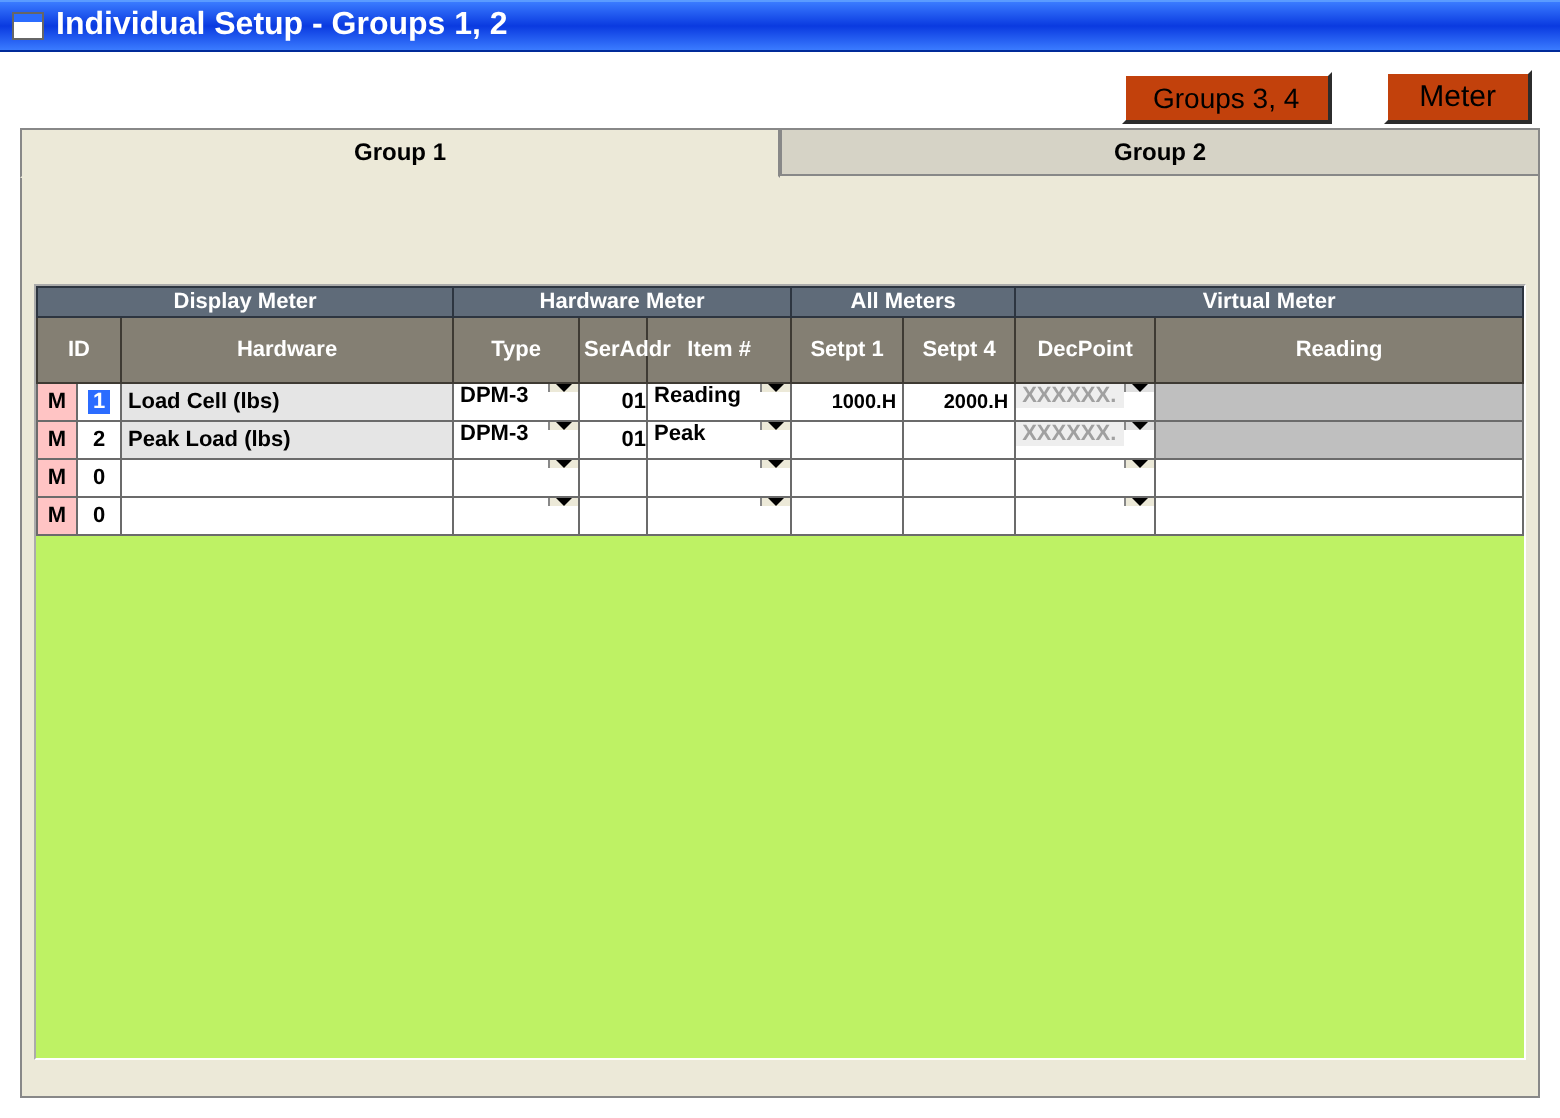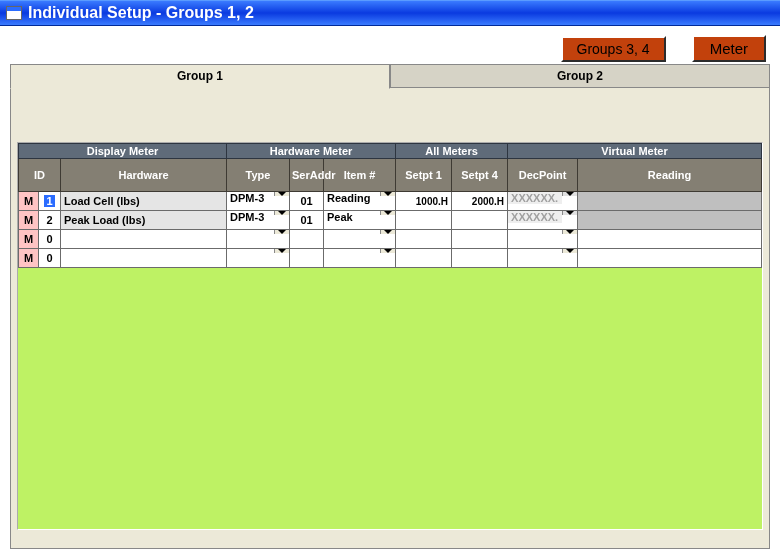--- a/index.html
+++ b/index.html
@@ -212,21 +212,21 @@
   .combo.disabled .ctext { color: #a0a0a0; background: #eee; }
   .combo.disabled .cbtn  { background: #e0e0e0; }
   .combo.yellow .ctext { background: #ffffc8; }
   td.txt {
     text-align: right;
     font-weight: bold;
     padding-right: 3px !important;
     font-size: 10px;
   }
   td.ser {
-    text-align: center;
+    text-align: right;
     font-weight: bold;
     font-size: 11px;
   }
 </style>
 </head>
 <body>
 
 <div class="titlebar">
   <div class="sysicon"></div>
   <div class="title">Individual Setup - Groups 1, 2</div>

